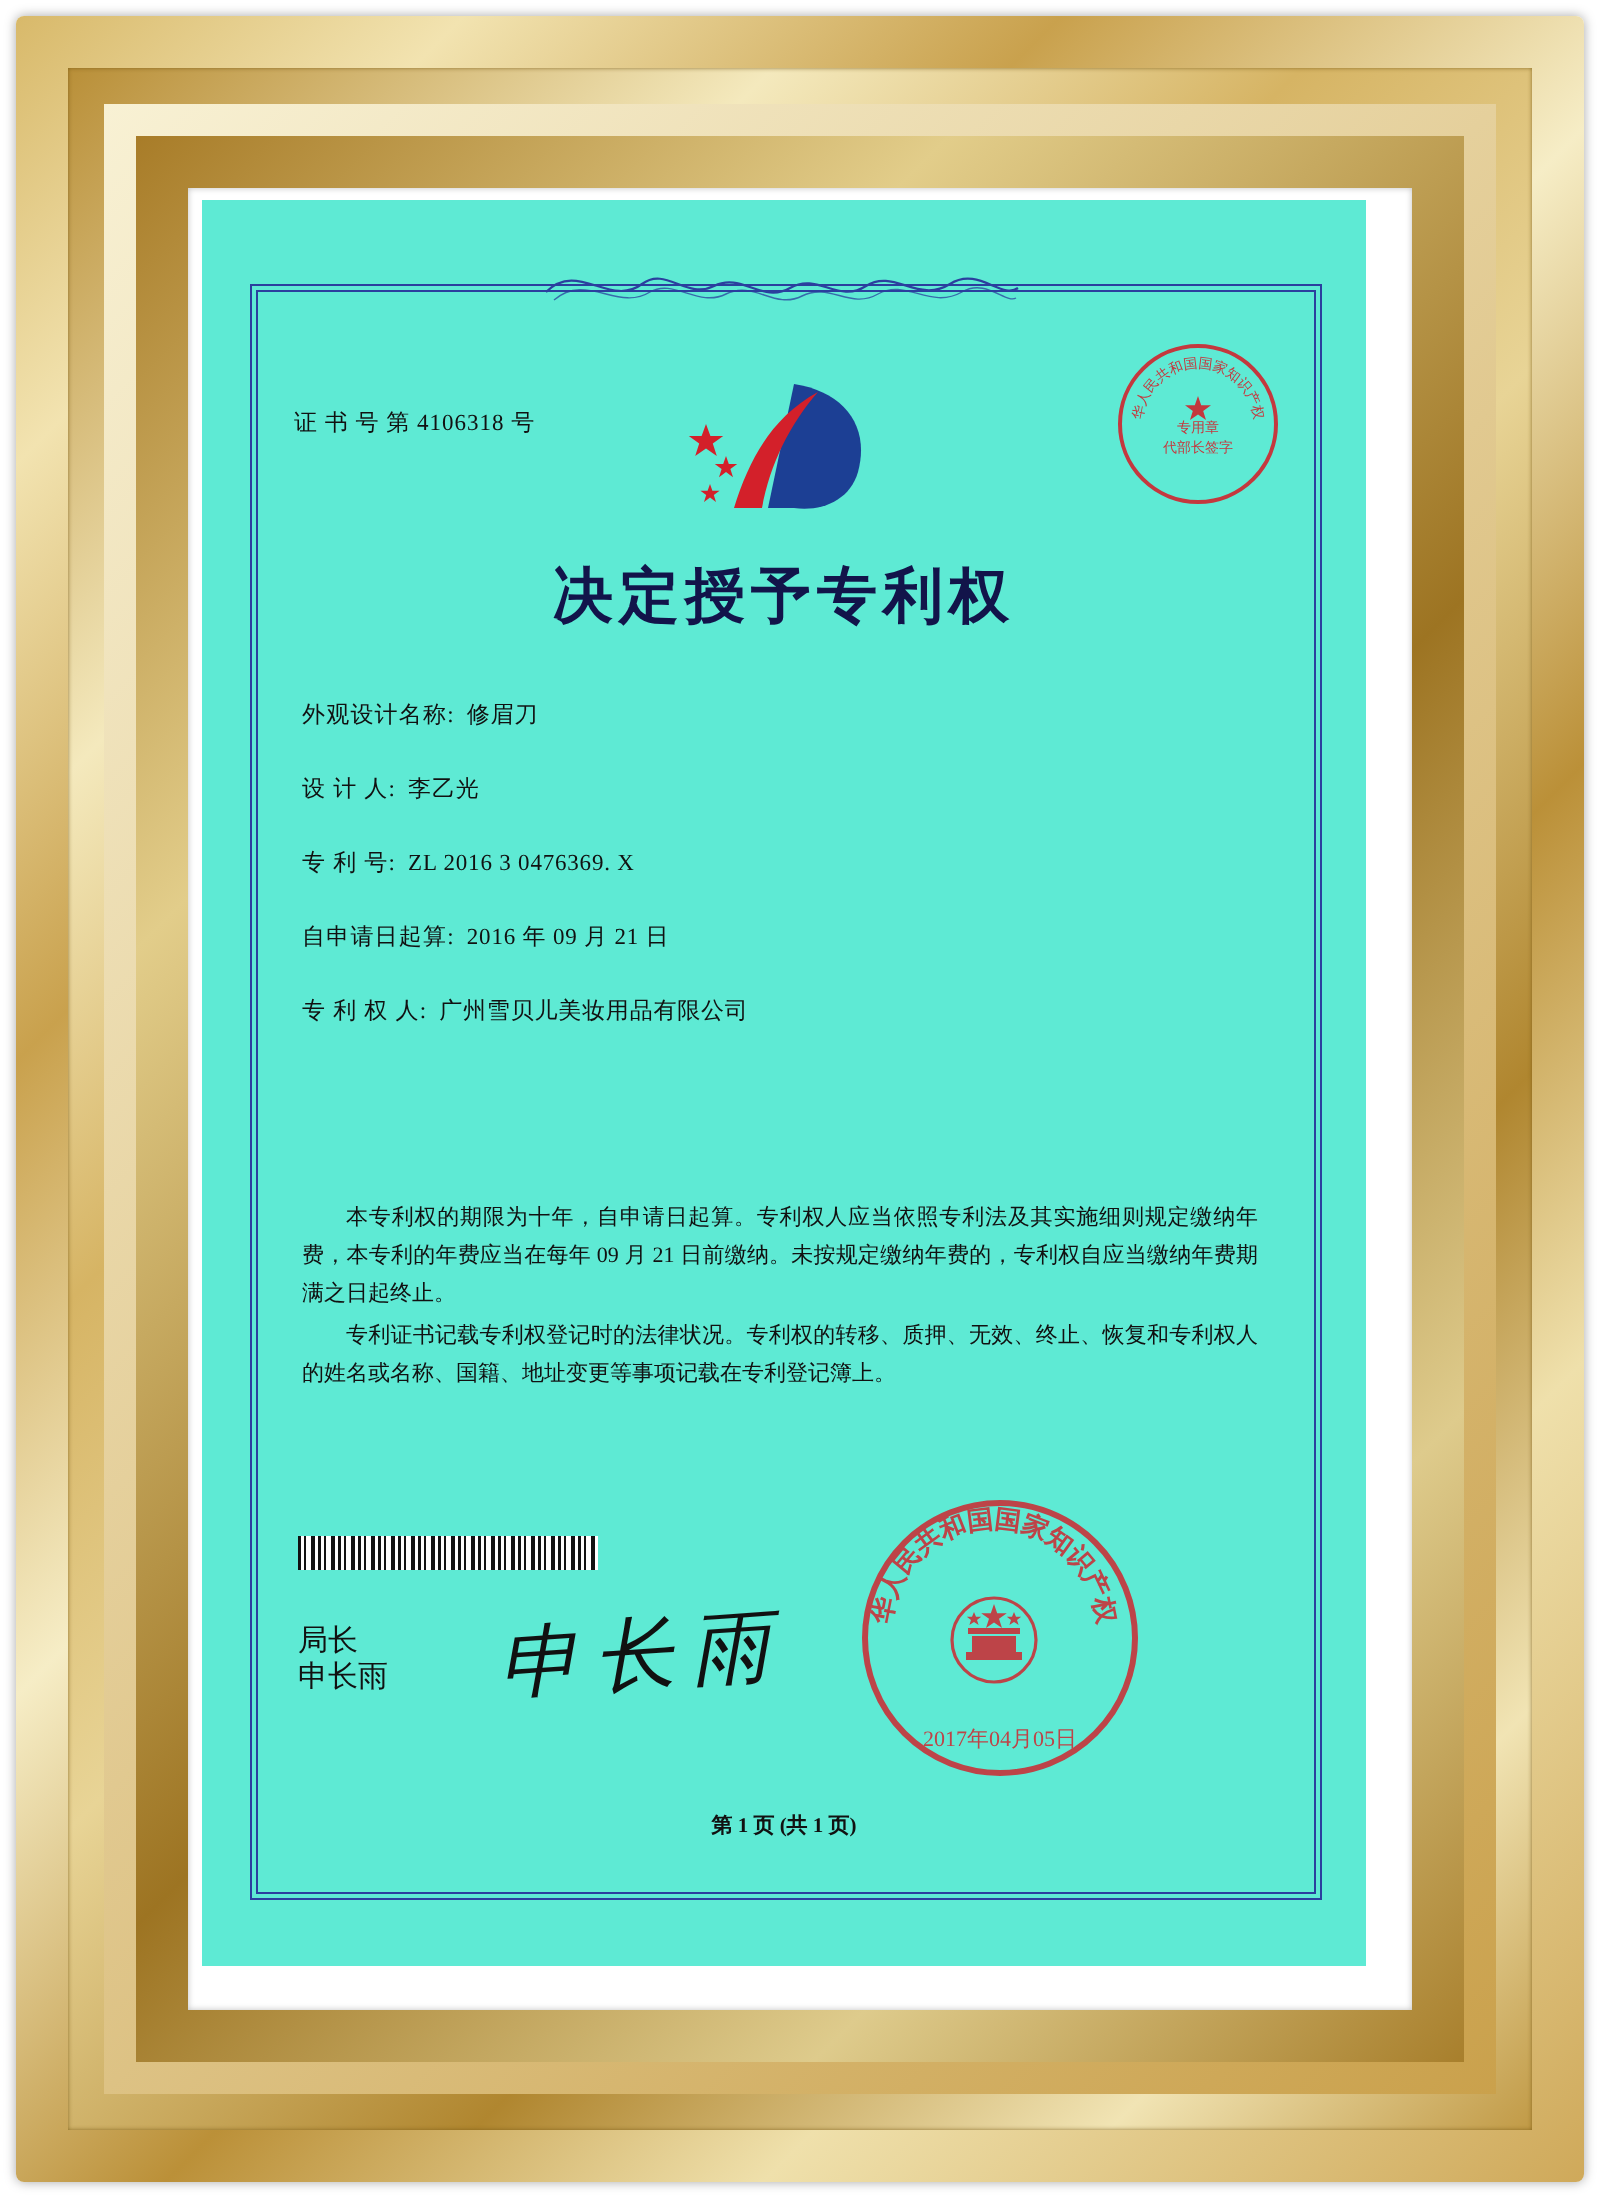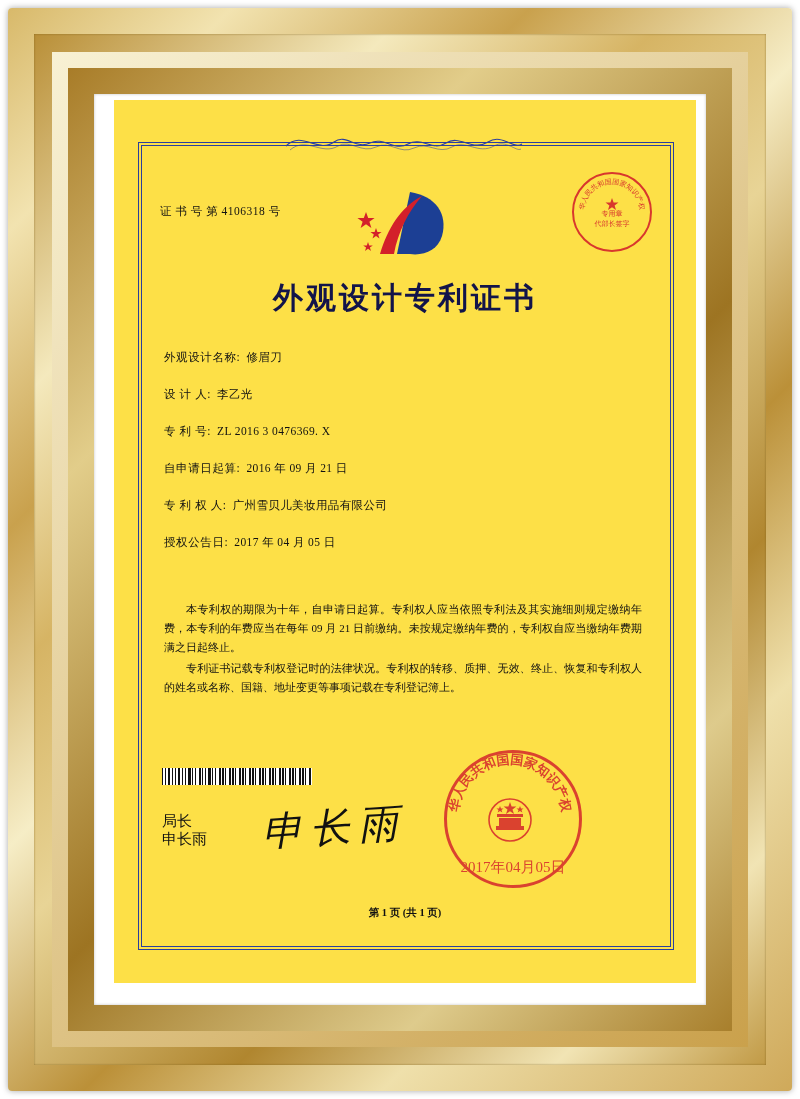--- a/index.html
+++ b/index.html
@@ -52,23 +52,23 @@
     position: absolute;
     left: 86px; top: 86px;
     width: 612px; height: 911px;
     background: #ffffff;
     box-shadow: inset 0 0 3px rgba(0,0,0,0.25);
   }
 
   
   .cert {
     position: absolute;
-    left: 114px; top: 100px;
+    left: 101px; top: 100px;
     width: 582px; height: 883px;
-    background: #fde047;
+    background: #5eead4;
   }
   .cert-border {
     position: absolute;
     left: 24px; top: 42px;
     width: 534px; height: 806px;
     border: 1.6px solid #2b3f9e;
   }
   .cert-border-inner {
     position: absolute;
     left: 27px; top: 45px;
@@ -211,21 +211,21 @@
     border: 3px solid #d3202a;
     border-radius: 50%;
     color: #d3202a;
     opacity: 0.82;
   }
   .seal-bottom .sb-date {
     position: absolute;
     left: 50%;
     bottom: 8px;
     transform: translateX(-50%);
-    font-size: 15px;
+    font-size: 11px;
     white-space: nowrap;
     color: #d3202a;
   }
 
   
   .page-foot {
     position: absolute;
     left: 0; right: 0;
     top: 806px;
     text-align: center;
@@ -281,40 +281,37 @@
       <path d="M60 8 L 60 70 L 47 70 Z" fill="#1c3f94"></path>
 
       <path d="M30 70 C 38 44, 50 24, 72 12 C 58 28, 48 48, 44 70 Z" fill="#d3202a"></path>
 
       <polygon points="16,28 18.2,34 24.6,34 19.4,37.8 21.4,44 16,40.2 10.6,44 12.6,37.8 7.4,34 13.8,34" fill="#d3202a"></polygon>
       <polygon points="26,44 27.4,48 31.6,48 28.2,50.5 29.5,54.6 26,52 22.5,54.6 23.8,50.5 20.4,48 24.6,48" fill="#d3202a"></polygon>
       <polygon points="18,58 19.2,61.4 22.8,61.4 19.9,63.5 21,67 18,64.8 15,67 16.1,63.5 13.2,61.4 16.8,61.4" fill="#d3202a"></polygon>
     </svg>
   </div>
 
-  <div class="cert-title">外观设计专利证书</div>
+  <div class="cert-title">决定授予专利权</div>
 
   <div class="fields">
     <div class="field-row">
       <span class="field-label">外观设计名称:</span><span class="field-value">修眉刀</span>
     </div>
     <div class="field-row">
       <span class="field-label">设  计  人:</span><span class="field-value">李乙光</span>
     </div>
     <div class="field-row">
       <span class="field-label">专  利  号:</span><span class="field-value">ZL 2016 3 0476369. X</span>
     </div>
     <div class="field-row">
       <span class="field-label">自申请日起算:</span><span class="field-value">2016 年 09 月 21 日</span>
     </div>
     <div class="field-row">
       <span class="field-label">专 利 权 人:</span><span class="field-value">广州雪贝儿美妆用品有限公司</span>
-    </div>
-    <div class="field-row">
-      <span class="field-label">授权公告日:</span><span class="field-value">2017 年 04 月 05 日</span>
     </div>
   </div>
 
   <div class="paras">
     <p>本专利权的期限为十年，自申请日起算。专利权人应当依照专利法及其实施细则规定缴纳年费，本专利的年费应当在每年 09 月 21 日前缴纳。未按规定缴纳年费的，专利权自应当缴纳年费期满之日起终止。</p>
     <p>专利证书记载专利权登记时的法律状况。专利权的转移、质押、无效、终止、恢复和专利权人的姓名或名称、国籍、地址变更等事项记载在专利登记簿上。</p>
   </div>
 
   <div class="barcode"></div>
 

